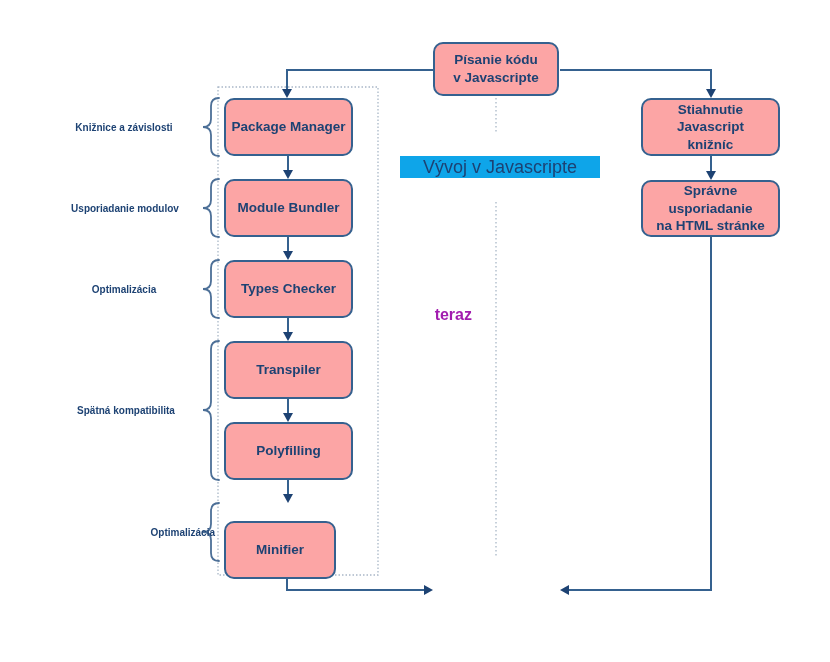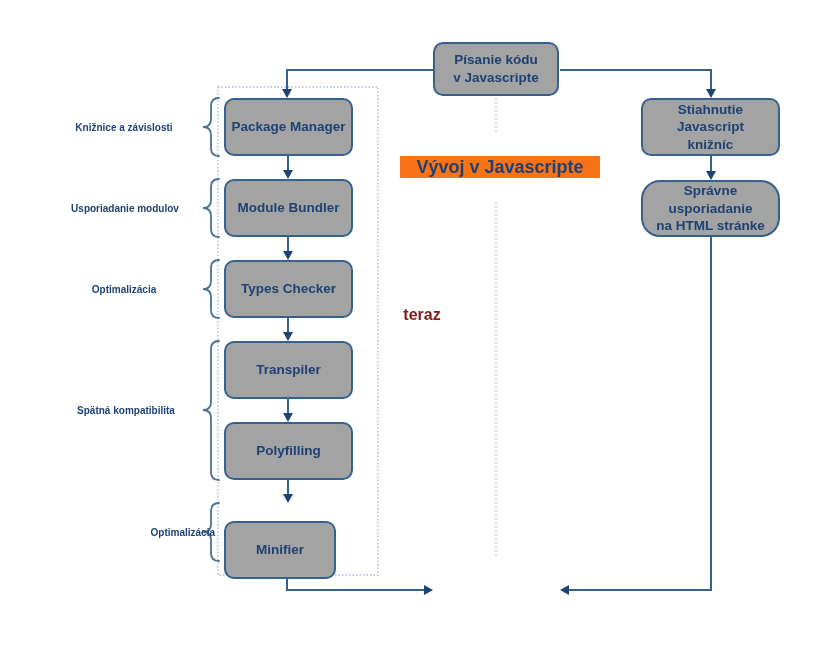--- a/index.html
+++ b/index.html
@@ -16,21 +16,21 @@
   }
   .layer {
     position: absolute;
     left: 0; top: 0;
   }
   .node {
     position: absolute;
     box-sizing: border-box;
     border: 2px solid #35618f;
     border-radius: 10px;
-    background: #a3a3a3;
+    background: #fca5a5;
     color: #1d4273;
     font-weight: bold;
     font-size: 13.5px;
     line-height: 1.3;
     text-align: center;
     display: flex;
     align-items: center;
     justify-content: center;
     padding: 2px 3px;
   }
@@ -40,33 +40,33 @@
     color: #1d4273;
     font-weight: bold;
     font-size: 10px;
     line-height: 17px;
     text-align: center;
   }
   .diagram-title {
     position: absolute;
     left: 400px; top: 156px; width: 200px;
     color: #1d4273;
-    font-weight: bold;
+    font-weight: normal;
     font-size: 18px;
     line-height: 22px;
     text-align: center;
-    background: #f97316;
+    background: #0ea5e9;
   }
   .col-label {
     position: absolute;
-    color: #7f1d1d;
+    color: #a21caf;
     font-weight: bold;
     font-size: 16px;
     line-height: 19px;
-    text-align: center;
+    text-align: right;
   }
 </style>
 </head>
 <body>
 
 <div class="canvas">
 
   <svg class="layer" width="830" height="662" viewBox="0 0 830 662">
 
     <rect x="218" y="87" width="160" height="488" fill="none" stroke="#a9b7c7" stroke-width="1.3" stroke-dasharray="1.5 2"></rect>
@@ -143,21 +143,21 @@
   <div class="side-label" style="left:34px;top:281px;">Optimalizácia</div>
   <div class="side-label" style="left:36px;top:402px;">Spätná kompatibilita</div>
   <div class="side-label" style="left:35px;top:524px;text-align:right;">Optimalizácia</div>
 
   <div class="node" style="left:641px;top:98px;width:139px;height:58px;">
     <div>
       <span>Stiahnutie Javascript</span><br>
       <span>knižníc</span>
     </div>
   </div>
-  <div class="node" style="left:641px;top:180px;width:139px;height:57px;border-radius:19px;">
+  <div class="node" style="left:641px;top:180px;width:139px;height:57px;">
     <div>
       <span>Správne usporiadanie</span><br>
       <span>na HTML stránke</span>
     </div>
   </div>
 
 
 </div>
 
 </body></html>

